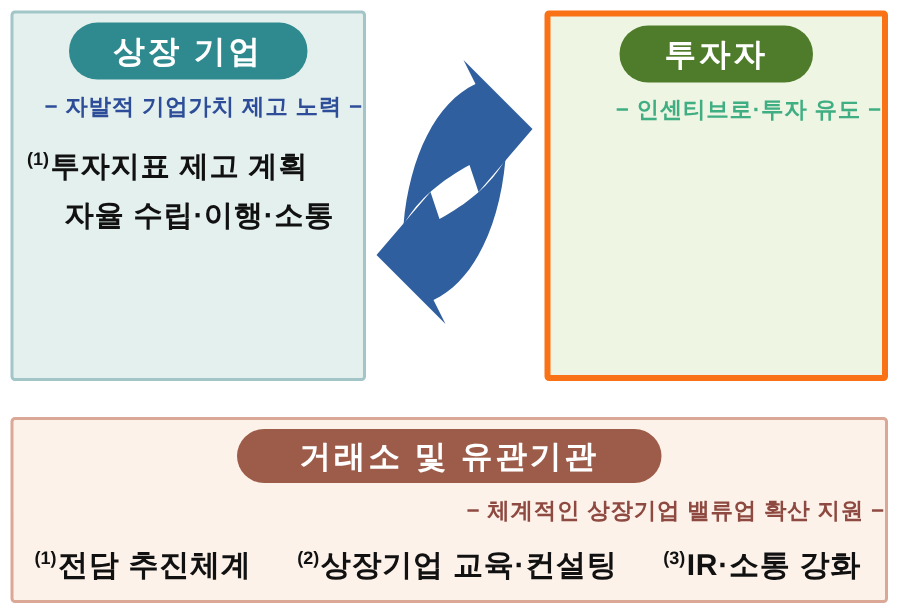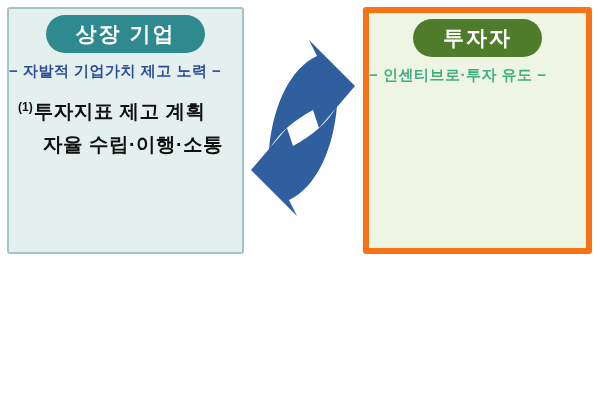--- a/index.html
+++ b/index.html
@@ -2,30 +2,30 @@
 <html><head>
 <meta charset="utf-8">
 <style>
   html,body{margin:0;padding:0;background:#ffffff;}
   .canvas{
     position:relative;width:600px;height:409px;background:#ffffff;overflow:hidden;
     font-family:"Liberation Sans","DejaVu Sans",sans-serif;font-weight:bold;color:#111;
   }
   .box{position:absolute;box-sizing:border-box;border-radius:3px;}
   .box.listed   {left:7px;  top:7px;   width:237px;height:247px;background:#e4f0ee;border:2px solid #a2c5c8;}
-  .box.investors{left:363px;top:7px;   width:229px;height:247px;background:#eff5e3;border:6px solid #f97316;}
+  .box.investors{left:363px;top:7px;   width:229px;height:247px;background:#eff5e3;border:4px solid #f97316;}
   .box.exchange {left:7px;  top:278px; width:585px;height:124px;background:#fdf2ea;border:2px solid #dba796;}
 
   .pill{margin:6px auto 0;width:max-content;max-width:92%;padding:5px 30px;border-radius:20px;
         color:#fff;font-size:21px;letter-spacing:2px;text-align:left;white-space:nowrap;}
   .pill.teal {background:#2e8a8e;}
   .pill.green{background:#4e7c2a;}
   .pill.brown{background:#9d5c49;padding:4px 42px;}
 
-  .subtitle{text-align:left;font-size:15px;margin-top:9px;letter-spacing:0.5px;white-space:nowrap;}
+  .subtitle{text-align:right;font-size:15px;margin-top:9px;letter-spacing:0.5px;white-space:nowrap;}
   .subtitle.blue {color:#2d4d99;}
   .subtitle.mint {color:#3fae83;}
   .subtitle.brick{color:#8e4a40;}
 
   .items{padding:0 4px 0 9px;font-size:19.5px;line-height:33px;letter-spacing:0.5px;}
   .listed    .items .item{margin-top:14px;}
   .investors .items{padding-left:6px;}
   .investors .items .item{margin-top:3px;}
   .investors .items .item.gap{margin-top:17px;}
   .listed .items{margin-top:12px;}
@@ -62,14 +62,25 @@
     <path d="M 22,122 C 26,76 44,40 70,28 L 62,12 L 108,58 L 72,100 L 66,82 C 48,92 32,104 22,122 Z" transform="rotate(180 56 100)"></path>
   </svg>
 
   <section class="box investors">
     <div class="pill green">
       <span>투자자</span>
     </div>
     <div class="subtitle mint">− 인센티브로·투자 유도 −</div>
   </section>
 
+  <section class="box exchange">
+    <div class="pill brown">
+      <span>거래소 및 유관기관</span>
+    </div>
+    <div class="subtitle brick">− 체계적인 상장기업 밸류업 확산 지원 −</div>
+    <div class="row">
+      <span class="bitem"><sup class="num">(1)</sup><span>전담 추진체계</span></span>
+      <span class="bitem"><sup class="num">(2)</sup><span>상장기업 교육·컨설팅</span></span>
+      <span class="bitem"><sup class="num">(3)</sup><span>IR·소통 강화</span></span>
+    </div>
+  </section>
 
 </div>
 
 </body></html>

